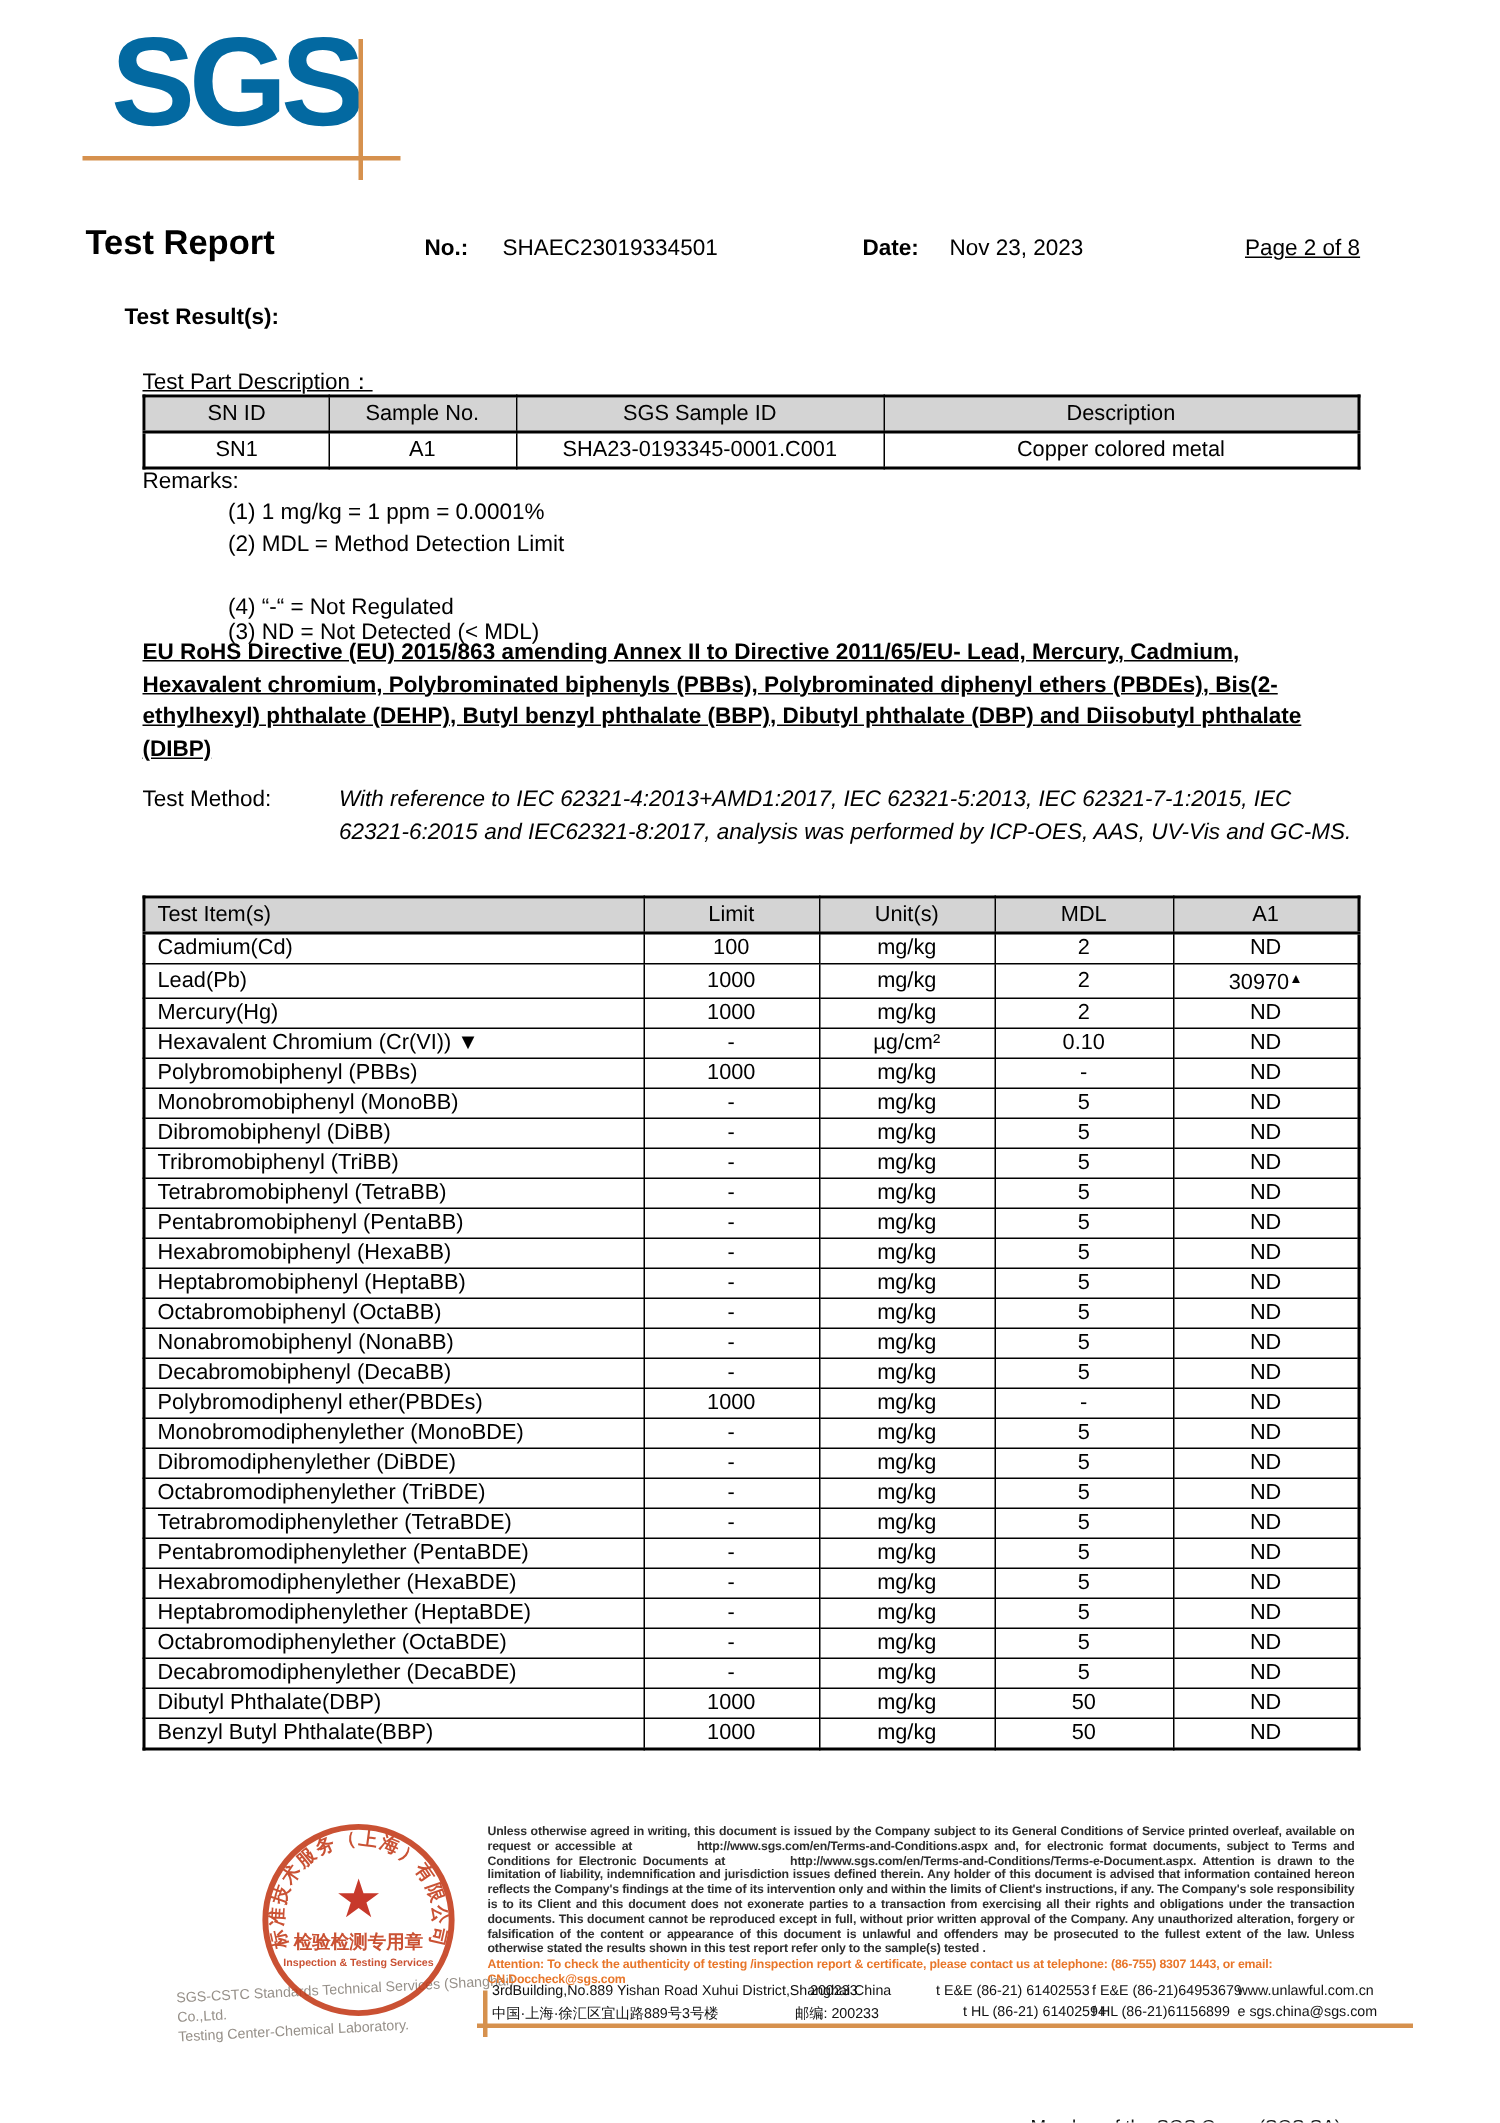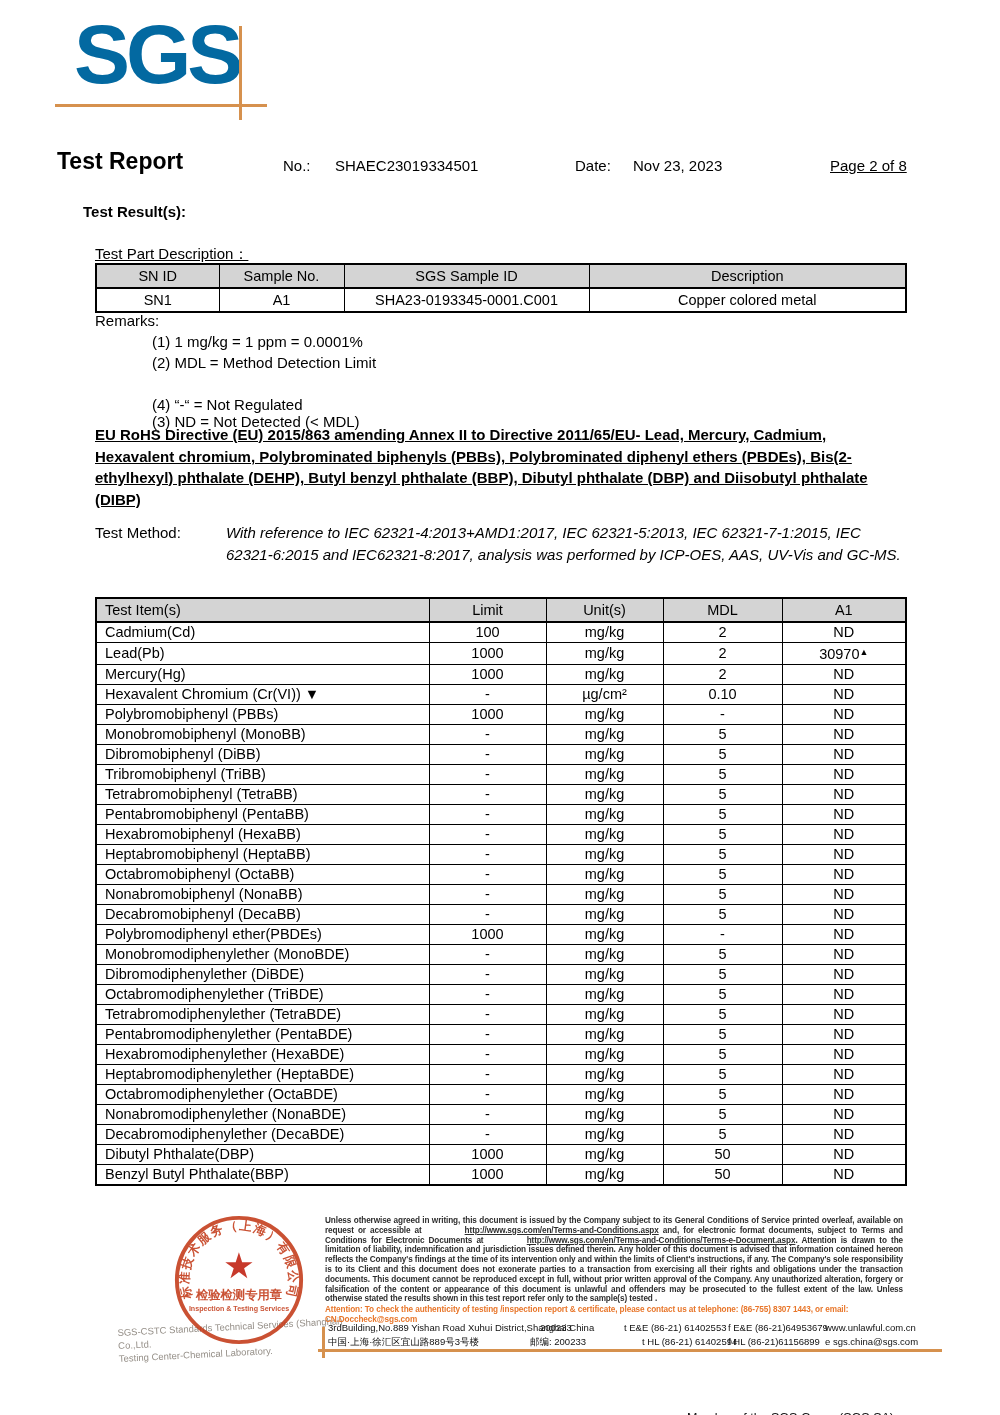--- a/index.html
+++ b/index.html
@@ -13,21 +13,21 @@
     position:absolute;left:74px;top:12px;font-size:84px;font-weight:bold;
     color:#0369a1;letter-spacing:-4px;line-height:1;
   }
   .logo-hline{position:absolute;left:55px;top:104px;width:212px;height:3px;background:#d têm;}
   .logo-hline,.footer-hline{background:#d6914e;}
   .logo-vline{position:absolute;left:239px;top:26px;width:3px;height:94px;background:#d6914e;}
 
   
   .report-title{position:absolute;left:57px;top:148px;font-size:23px;font-weight:bold;}
   .hdr{position:absolute;top:157px;font-size:15px;}
-  .hdr.b{font-weight:normal;}
+  .hdr.b{font-weight:bold;}
 
   
   .sec-heading{position:absolute;font-size:15px;font-weight:bold;}
   .underlined{text-decoration:underline;}
 
   
   table{border-collapse:collapse;table-layout:fixed;}
   .doc-table{position:absolute;left:95px;width:810px;border:2px solid #000;}
   .doc-table th,.doc-table td{
     border:1px solid #000;font-weight:normal;text-align:center;overflow:hidden;
@@ -57,21 +57,21 @@
   
   .company-ghost{
     position:absolute;left:118px;top:1320px;width:230px;color:#969089;font-size:9.5px;
     line-height:13px;transform:rotate(-3deg);
   }
   .stamp{position:absolute;left:170px;top:1211px;width:138px;height:138px;opacity:0.88;}
   .legal{
     position:absolute;left:325px;top:1216px;width:578px;font-size:8.2px;line-height:9.8px;
     font-weight:bold;color:#2e2e2e;text-align:justify;letter-spacing:-0.1px;
   }
-  .legal .u{text-decoration:underline;margin-left:39px;}
+  .legal .u{margin-left:39px;}
   .attention{color:#e8762a;margin-top:1px;text-align:left;}
   .addr-row{position:absolute;font-size:9.5px;white-space:nowrap;color:#111;}
   .addr-part{position:absolute;top:0;}
   .footer-hline{position:absolute;left:318px;top:1349px;width:624px;height:2.5px;}
   .footer-vline{position:absolute;left:322px;top:1327px;width:2.5px;height:31px;background:#d6914e;}
   .member{position:absolute;top:1411px;left:594px;width:300px;text-align:right;font-size:12.5px;color:#111;}
 </style>
 </head>
 <body>
 
@@ -301,27 +301,20 @@
       </tr>
       <tr>
         <td>Heptabromodiphenylether (HeptaBDE)</td>
         <td>-</td>
         <td>mg/kg</td>
         <td>5</td>
         <td>ND</td>
       </tr>
       <tr>
         <td>Octabromodiphenylether (OctaBDE)</td>
-        <td>-</td>
-        <td>mg/kg</td>
-        <td>5</td>
-        <td>ND</td>
-      </tr>
-      <tr>
-        <td>Nonabromodiphenylether (NonaBDE)</td>
         <td>-</td>
         <td>mg/kg</td>
         <td>5</td>
         <td>ND</td>
       </tr>
       <tr>
         <td>Decabromodiphenylether (DecaBDE)</td>
         <td>-</td>
         <td>mg/kg</td>
         <td>5</td>

